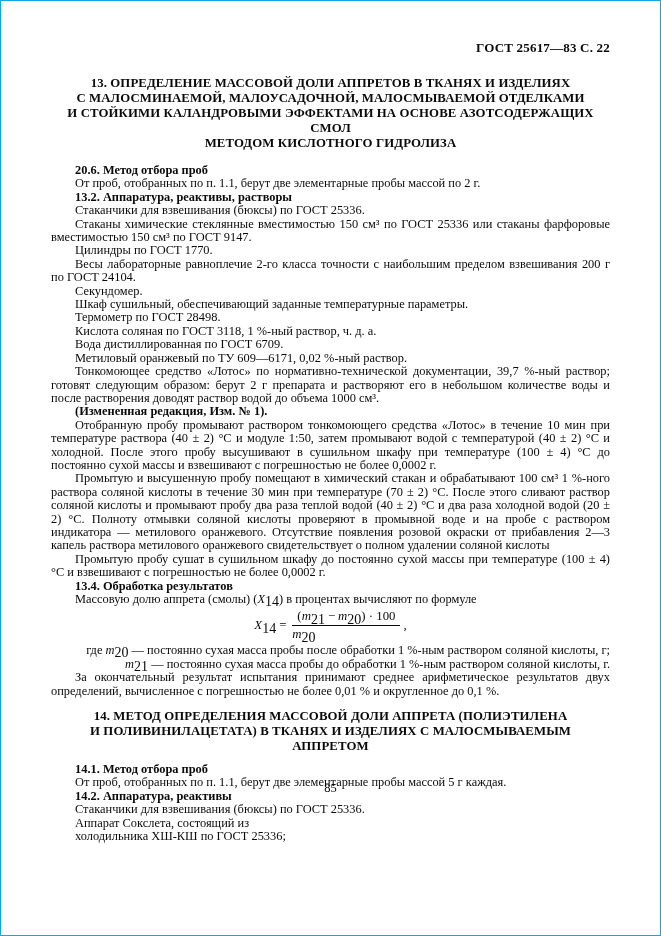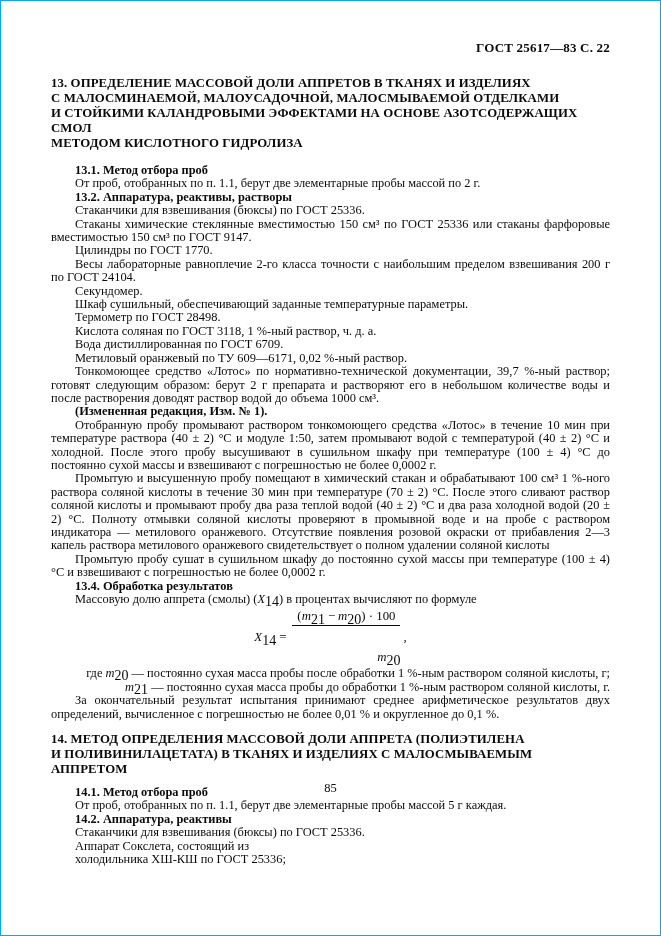--- a/index.html
+++ b/index.html
@@ -14,39 +14,39 @@
     color: #0a0a0a;
     overflow: hidden;
   }
   .doc-header {
     font-size: 13px; font-weight: bold;
     text-align: right; letter-spacing: .2px;
     line-height: 14px;
   }
   .sec-title {
     font-size: 12.8px; font-weight: bold;
-    line-height: 15px;
+    text-align: center; line-height: 15px;
     letter-spacing: .1px;
   }
   .sec-title.s13 { margin-top: 21px; margin-bottom: 13px; }
   .sec-title.s14 { margin-top: 11px; margin-bottom: 9px; }
   .content { font-size: 12.4px; line-height: 13.4px; }
   .para { margin: 0; text-indent: 24px; text-align: justify; }
   .bold { font-weight: bold; }
   i { font-style: italic; }
   sub { font-size: 14px; line-height: 0; }
   .formula {
     margin: 4px 0 3px;
     display: flex; justify-content: center; align-items: center;
     font-size: 12.8px; line-height: 13px;
   }
   .f-eq { margin: 0 3px; }
-  .frac { display: inline-flex; flex-direction: column; align-items: flex-end; margin: 0 3px; }
+  .frac { display: inline-flex; flex-direction: column; align-items: flex-start; margin: 0 3px; }
   .frac .num { border-bottom: 1px solid #0a0a0a; padding: 0 5px 2px; white-space: nowrap; }
-  .frac .den { padding-top: 2px; margin-top: 23px; }
+  .frac .den { padding-top: 2px; }
   .f-minus { margin: 0 3px; }
   .where-line { text-align: right; }
   .where-line.cont { padding-left: 27px; }
   .page-number {
     position: absolute; top: 780px; left: 0;
     width: 100%; text-align: center;
     font-size: 12.5px;
   }
 </style>
 </head>
@@ -58,21 +58,21 @@
 
   <div class="sec-title s13">
       <div>13.  ОПРЕДЕЛЕНИЕ МАССОВОЙ ДОЛИ АППРЕТОВ В ТКАНЯХ И ИЗДЕЛИЯХ</div>
       <div>С МАЛОСМИНАЕМОЙ, МАЛОУСАДОЧНОЙ, МАЛОСМЫВАЕМОЙ ОТДЕЛКАМИ</div>
       <div>И СТОЙКИМИ КАЛАНДРОВЫМИ ЭФФЕКТАМИ НА ОСНОВЕ АЗОТСОДЕРЖАЩИХ СМОЛ</div>
       <div>МЕТОДОМ КИСЛОТНОГО ГИДРОЛИЗА</div>
     </div>
 
   <div class="content">
 
-    <p class="para bold">13.1.  Метод отбора проб</p>
+    <p class="para bold">20.6.  Метод отбора проб</p>
     <p class="para">От проб, отобранных по п. 1.1, берут две элементарные пробы массой по 2 г.</p>
 
     <p class="para bold">13.2.  Аппаратура, реактивы, растворы</p>
     <div>
         <div class="para">Стаканчики для взвешивания (бюксы) по ГОСТ 25336.</div>
         <div class="para">Стаканы химические стеклянные вместимостью 150 см³ по ГОСТ 25336 или стаканы фарфоровые вместимостью 150 см³ по ГОСТ 9147.</div>
         <div class="para">Цилиндры по ГОСТ 1770.</div>
         <div class="para">Весы лабораторные равноплечие 2-го класса точности с наибольшим пределом взвешивания 200 г по ГОСТ 24104.</div>
         <div class="para">Секундомер.</div>
         <div class="para">Шкаф сушильный, обеспечивающий заданные температурные параметры.</div>

